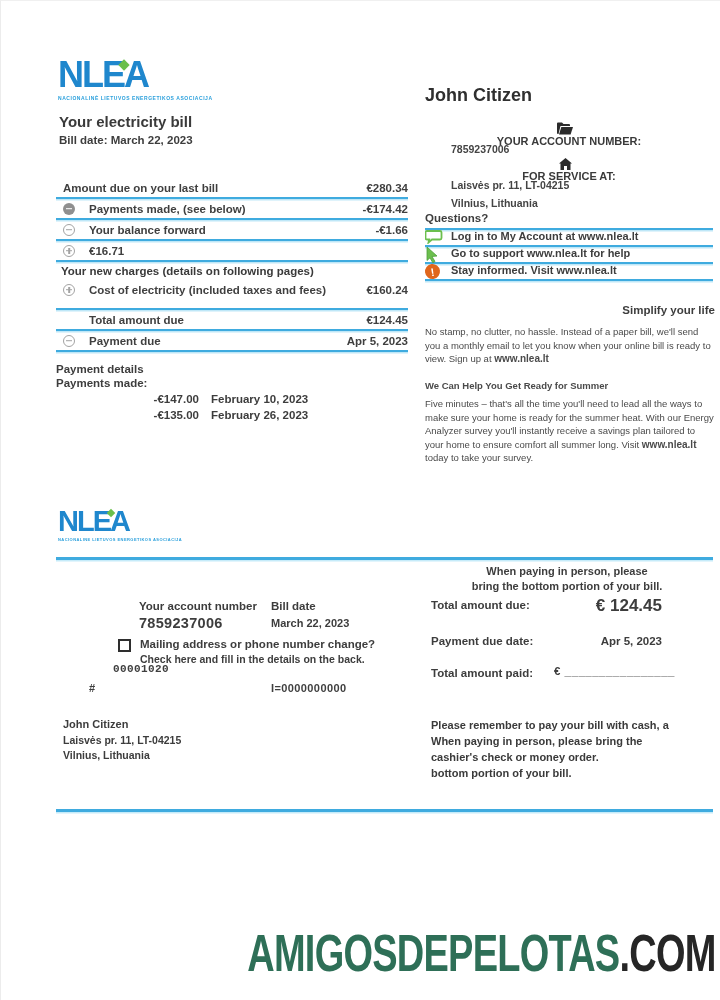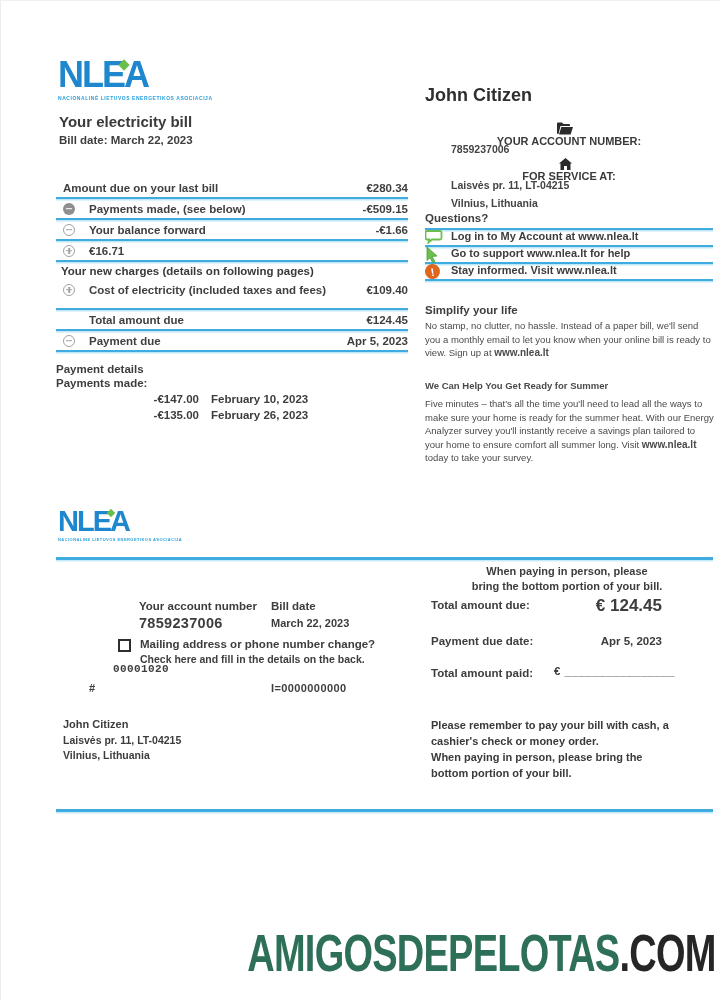--- a/index.html
+++ b/index.html
@@ -59,21 +59,21 @@
   .acct .irow { display:flex; align-items:center; height:18px; font-weight:700; color:#3a3a3a;flex-direction:column; }
   .acct .irow .ico { width:18px; margin-right:8px; display:flex; justify-content:center; }
   .acct .sub { padding-left:26px; height:18px; display:flex; align-items:center; font-weight:600; font-size:10.5px; color:#444; }
 
   .questions { left:424px; top:211px; width:288px; }
   .q-head { font-size:11.5px; font-weight:700; margin-bottom:4px; }
   .q-row { display:flex; align-items:flex-start; height:15px; font-size:11px; font-weight:600; color:#3d3d3d; }
   .q-row .qico { width:26px; display:flex; align-items:center; }
 
   .para-block { left:424px; width:290px; }
-  .pb-h { font-size:11.5px; font-weight:700; margin-bottom:3px; }
+  .pb-h { font-size:11.5px; font-weight:700; margin-bottom:9px;text-align:right; }
   .pb-h2 { font-size:9.5px; font-weight:700; color:#4a4a4a; }
   .pb-body { font-size:9.5px; font-weight:500; line-height:13.5px; color:#4a4a4a; }
   .pb-body b { font-weight:800; font-size:10px; }
 
   
   .instr { left:432px; top:563px; width:268px; text-align:center; font-size:11px; font-weight:700; line-height:15px; }
   .f-bold11 { font-size:11.5px; font-weight:700; }
   .f-semi11 { font-size:11px; font-weight:600; }
   .acct-num-big { font-size:14.5px; font-weight:700; letter-spacing:0.3px; }
   .checkbox { width:13px; height:13px; border:2px solid #2e2e2e; background:#fff; }
@@ -117,21 +117,21 @@
       <span class="lbl">Amount due on your last bill</span>
       <span class="val">€280.34</span>
     </div>
     <div class="sep"></div>
 
     <div class="srow">
       <span class="icol">
           <span class="circ filled"></span>
         </span>
       <span class="lbl">Payments made, (see below)</span>
-      <span class="val">-€509.15</span>
+      <span class="val">-€174.42</span>
     </div>
     <div class="sep"></div>
 
     <div class="srow">
       <span class="icol">
           <span class="circ outline"></span>
         </span>
       <span class="lbl">Your balance forward</span>
       <span class="val">-€1.66</span>
     </div>
@@ -145,21 +145,21 @@
     </div>
     <div class="sep"></div>
 
     <div class="subhead">Your new charges (details on following pages)</div>
 
     <div class="srow">
       <span class="icol">
           <span class="circ outline plus"></span>
         </span>
       <span class="lbl">Cost of electricity (included taxes and fees)</span>
-      <span class="val">€109.40</span>
+      <span class="val">€160.24</span>
     </div>
 
     <div class="gap10"></div>
     <div class="sep"></div>
 
     <div class="srow">
       <span class="icol"></span>
       <span class="lbl" style="font-weight:700;">Total amount due</span>
       <span class="val">€124.45</span>
     </div>
@@ -295,22 +295,22 @@
   <div class="abs" style="left:553px; top:664px; font-size:11.5px; font-weight:600; letter-spacing:0.5px;">€ ________________</div>
 
   <div class="abs addr" style="left:62px; top:716px;">
     <div class="nm">John Citizen</div>
     <div>Laisvės pr. 11, LT-04215</div>
     <div>Vilnius, Lithuania</div>
   </div>
 
   <div class="abs reminder">
     <div>Please remember to pay your bill with cash, a</div>
+    <div>When paying in person, please bring the</div>
     <div>cashier's check or money order.</div>
-    <div>When paying in person, please bring the</div>
     <div>bottom portion of your bill.</div>
   </div>
 
   <div class="abs cyan" style="left:55px; top:808px; width:657px;"></div>
 
   <div class="abs watermark">
     <span class="wm-main">AMIGOSDEPELOTAS</span><span class="wm-suffix">.COM</span>
   </div>
 
 </div>

